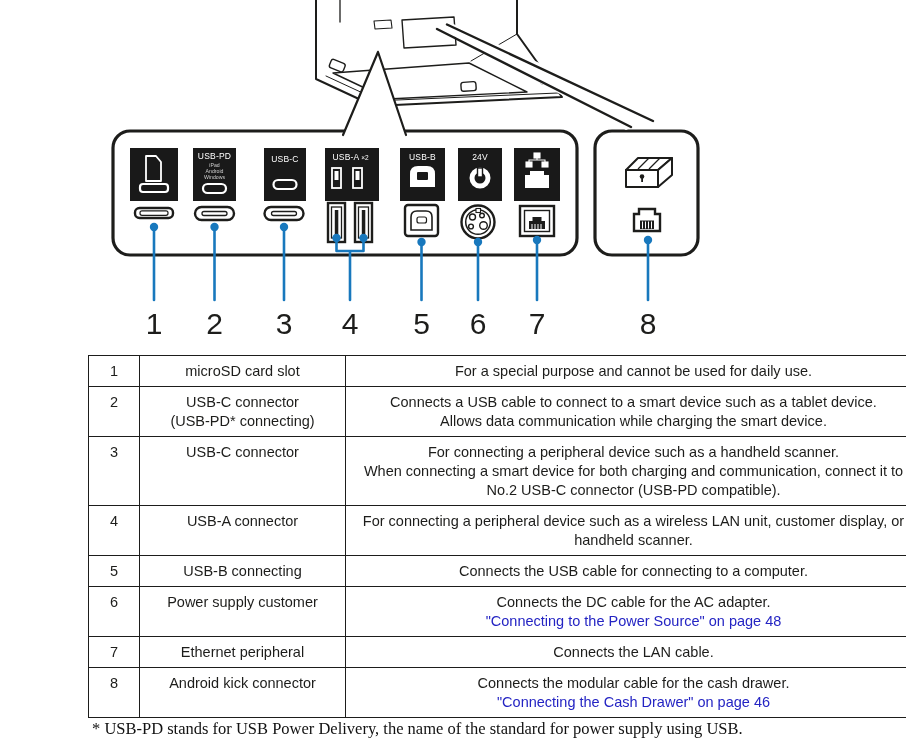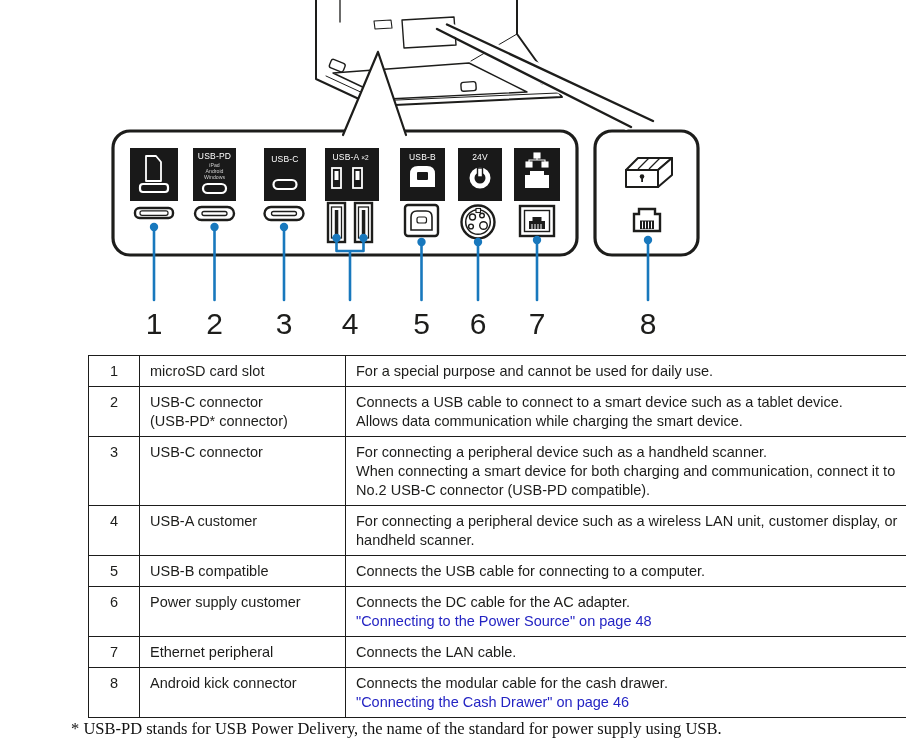--- a/index.html
+++ b/index.html
@@ -14,24 +14,24 @@
     font-size:14.5px;line-height:19px;color:#1d1d1b;
   }
   table.spec td{
     border:1.5px solid #1d1d1b;
     padding:5.5px 10px;
     vertical-align:top;
   }
   td.c-num{width:30px;text-align:center;padding-left:3px;padding-right:3px;}
   td.c-name{width:185px;}
   td.c-desc{width:555px;}
-  .spec p{margin:0;}
+  .spec p{margin:0;text-align:center;}
   .link{color:#2424c3;cursor:pointer;}
   .footnote{
-    position:absolute;left:71px;top:719px;width:800px;
+    position:absolute;left:92px;top:719px;width:800px;
     font-family:"Liberation Serif",serif;font-size:16.5px;color:#111;
   }
   svg text{font-family:"Liberation Sans",sans-serif;}
   .num-label{font-size:30px;fill:#1d1d1b;}
   .port-title{font-size:8.5px;fill:#ffffff;letter-spacing:0.2px;}
   .port-sub{font-size:5.2px;fill:#cfcfcf;}
   .port-mult{font-size:6.5px;fill:#ffffff;}
 </style>
 </head>
 <body>
@@ -203,50 +203,50 @@
           <p>microSD card slot</p>
         </td>
     <td class="c-desc">
           <p>For a special purpose and cannot be used for daily use.</p>
         </td>
   </tr>
   <tr>
     <td class="c-num">2</td>
     <td class="c-name">
       <p>USB-C connector</p>
-      <p>(USB-PD* connector)</p>
+      <p>(USB-PD* connecting)</p>
     </td>
     <td class="c-desc">
       <p>Connects a USB cable to connect to a smart device such as a tablet device.</p>
       <p>Allows data communication while charging the smart device.</p>
     </td>
   </tr>
   <tr>
     <td class="c-num">3</td>
     <td class="c-name">
           <p>USB-C connector</p>
         </td>
     <td class="c-desc">
       <p>For connecting a peripheral device such as a handheld scanner.</p>
       <p>When connecting a smart device for both charging and communication, connect it to No.2 USB-C connector (USB-PD compatible).</p>
     </td>
   </tr>
   <tr>
     <td class="c-num">4</td>
     <td class="c-name">
-          <p>USB-A customer</p>
+          <p>USB-A connector</p>
         </td>
     <td class="c-desc">
           <p>For connecting a peripheral device such as a wireless LAN unit, customer display, or handheld scanner.</p>
         </td>
   </tr>
   <tr>
     <td class="c-num">5</td>
     <td class="c-name">
-          <p>USB-B compatible</p>
+          <p>USB-B connecting</p>
         </td>
     <td class="c-desc">
           <p>Connects the USB cable for connecting to a computer.</p>
         </td>
   </tr>
   <tr>
     <td class="c-num">6</td>
     <td class="c-name">
           <p>Power supply customer</p>
         </td>

